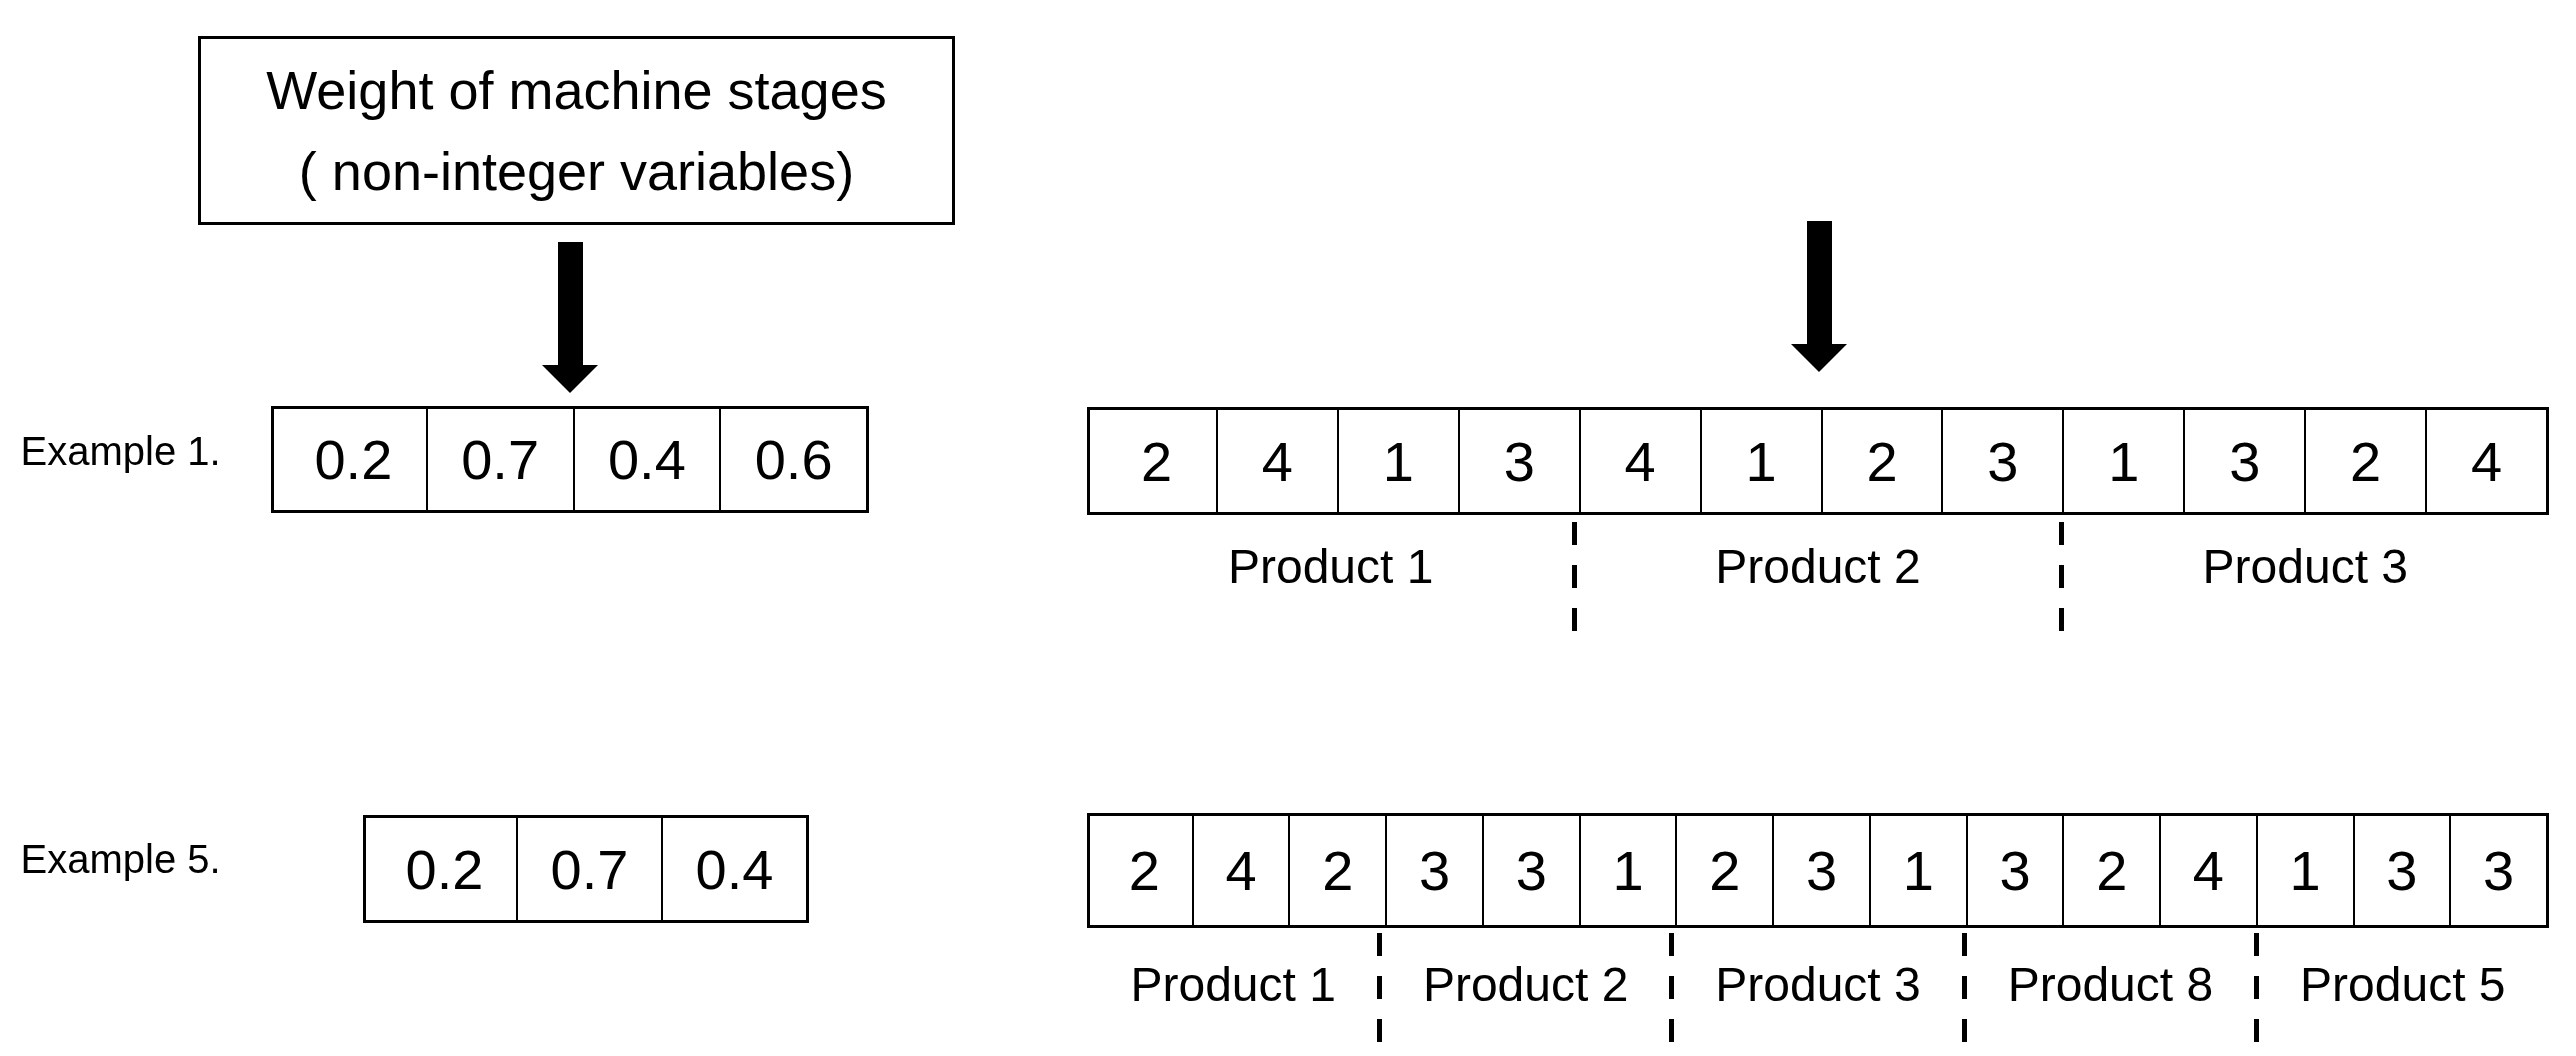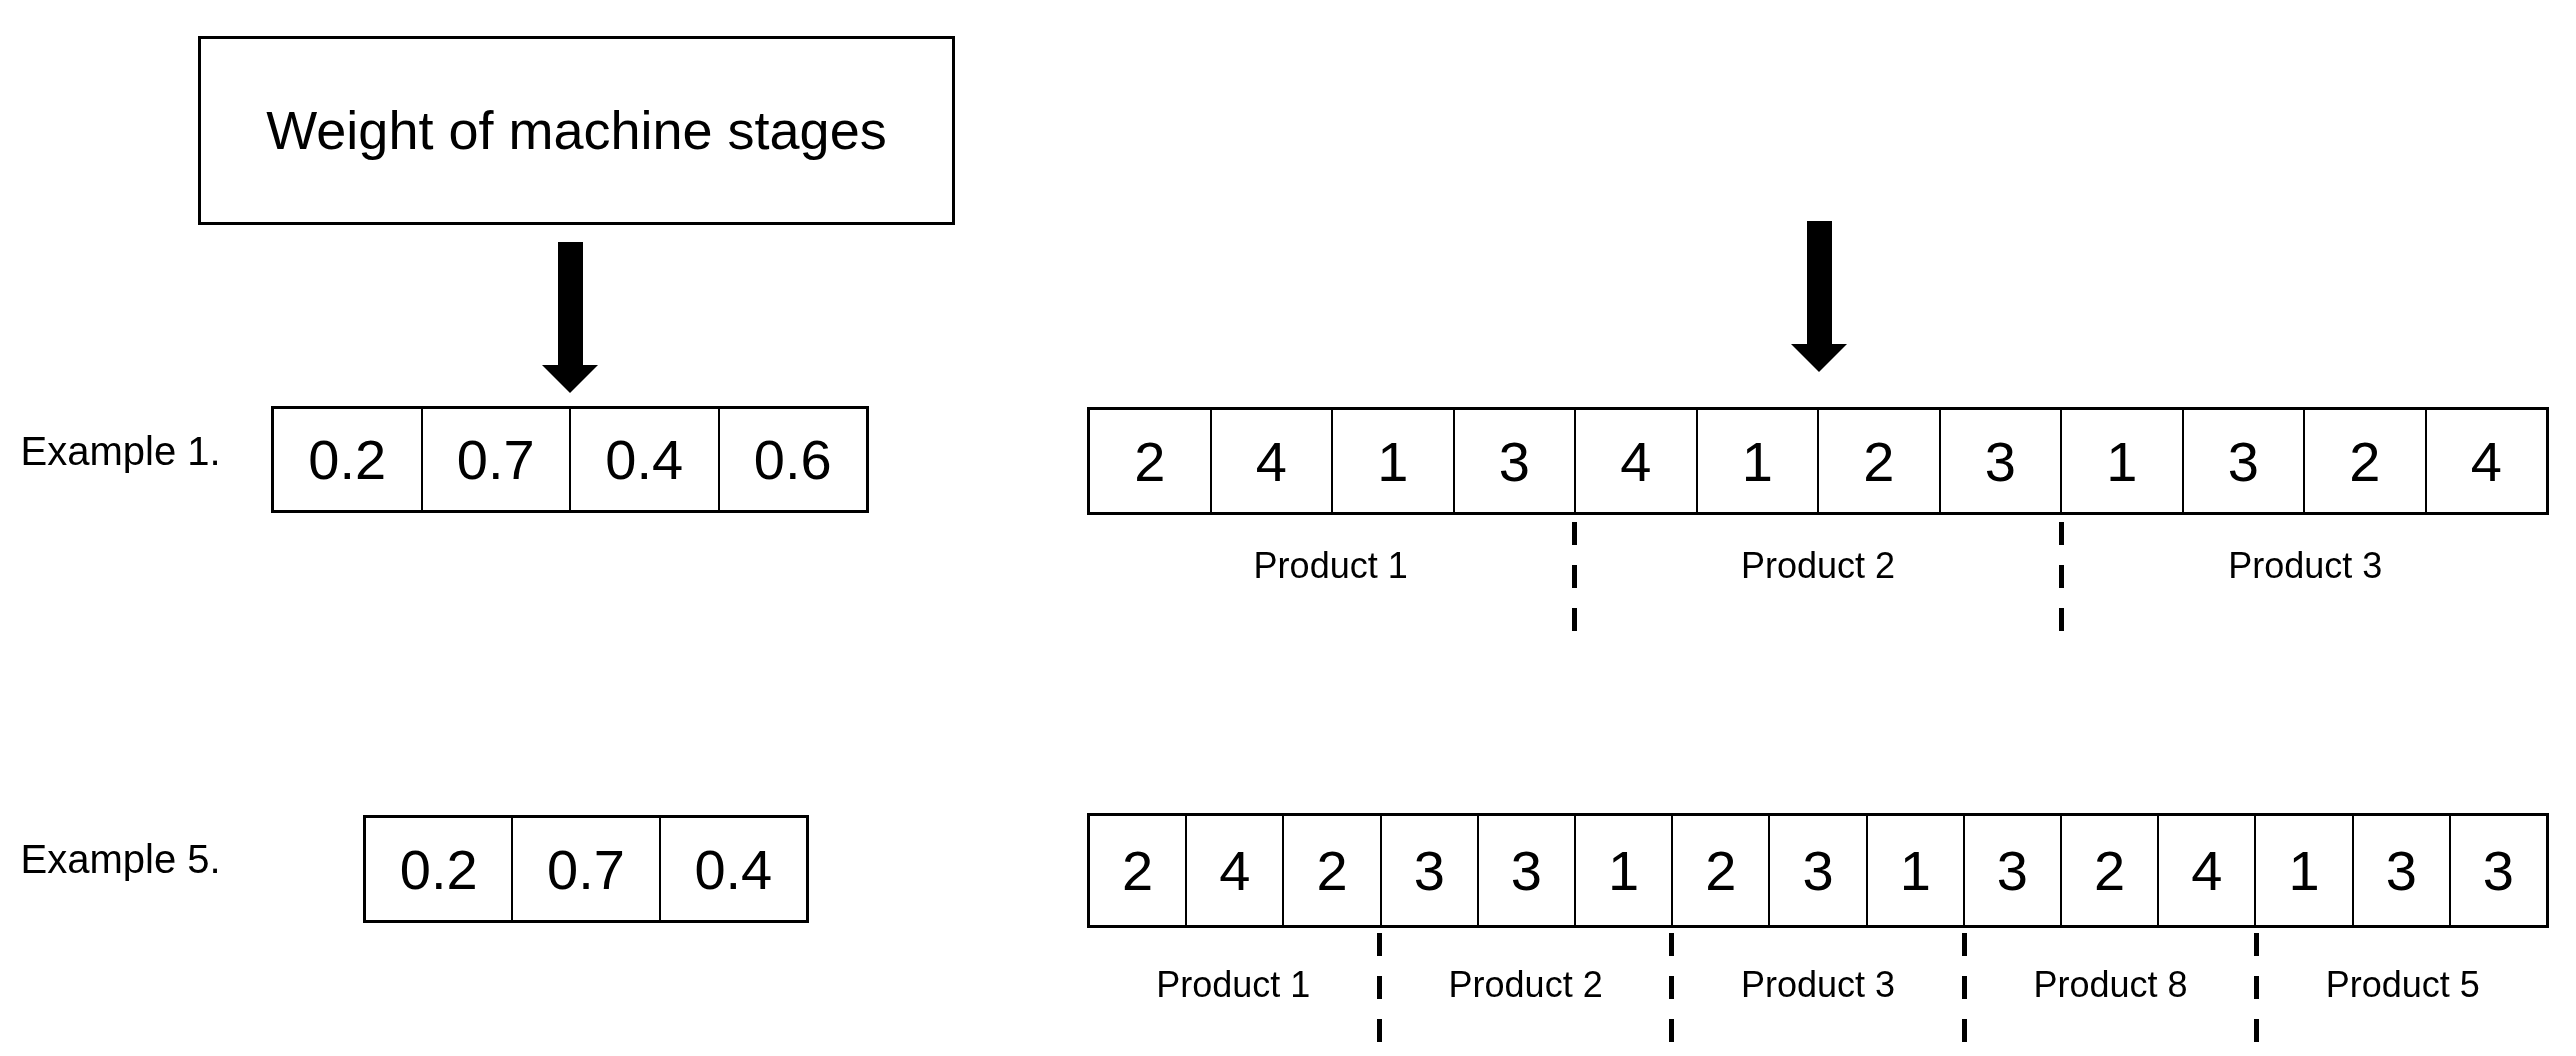--- a/index.html
+++ b/index.html
@@ -65,51 +65,52 @@
   #ex2-weights { left: 363px;  top: 801px; width: 446px;  height: 108px; }
   #ex2-agv     { left: 1087px; top: 799px; width: 1462px; height: 115px; }
   .cell {
     flex: 1;
     display: flex;
     align-items: center;
     justify-content: center;
     font-size: 56px;
     border-left: 2.5px solid #000;
   }
-  .cell:first-child { border-left: none; }
+  .cell:first-child { border-left: none; padding-left: 7px; }
 
   
   .products-row { position: absolute; display: flex; }
   #ex1-products { left: 1087px; top: 506px;  width: 1462px; height: 92px; }
   #ex2-products { left: 1087px; top: 917px; width: 1462px; height: 107px; }
   .group {
     flex: 1;
     display: flex;
     align-items: center;
     justify-content: center;
-    font-size: 36px;
+    font-size: 48px;
   }
   #ex1-products .group:last-child span { transform: translateY(-10px); display: inline-block; }
   .vsep {
     position: absolute;
     top: 1.6px;
     width: 5px;
     margin-left: -2.5px;
     background: repeating-linear-gradient(to bottom, #000 0px 23px, transparent 23px 43px);
   }
   #ex1-products .vsep { height: 123px; }
   #ex2-products .vsep { height: 138px; }
 </style>
 </head>
 <body>
 
 <div id="canvas" style="background: rgb(255, 255, 255); color: rgb(0, 0, 0); margin-top: 14px;">
 
   <div class="title-box" id="weights-box">
     <div>Weight of machine stages</div>
+    <div>( non-integer variables)</div>
   </div>
 
 
   <div class="down-arrow" id="arrow-left">
     <div class="shaft"></div>
     <div class="head"></div>
   </div>
 
   <div class="down-arrow" id="arrow-right">
     <div class="shaft"></div>

